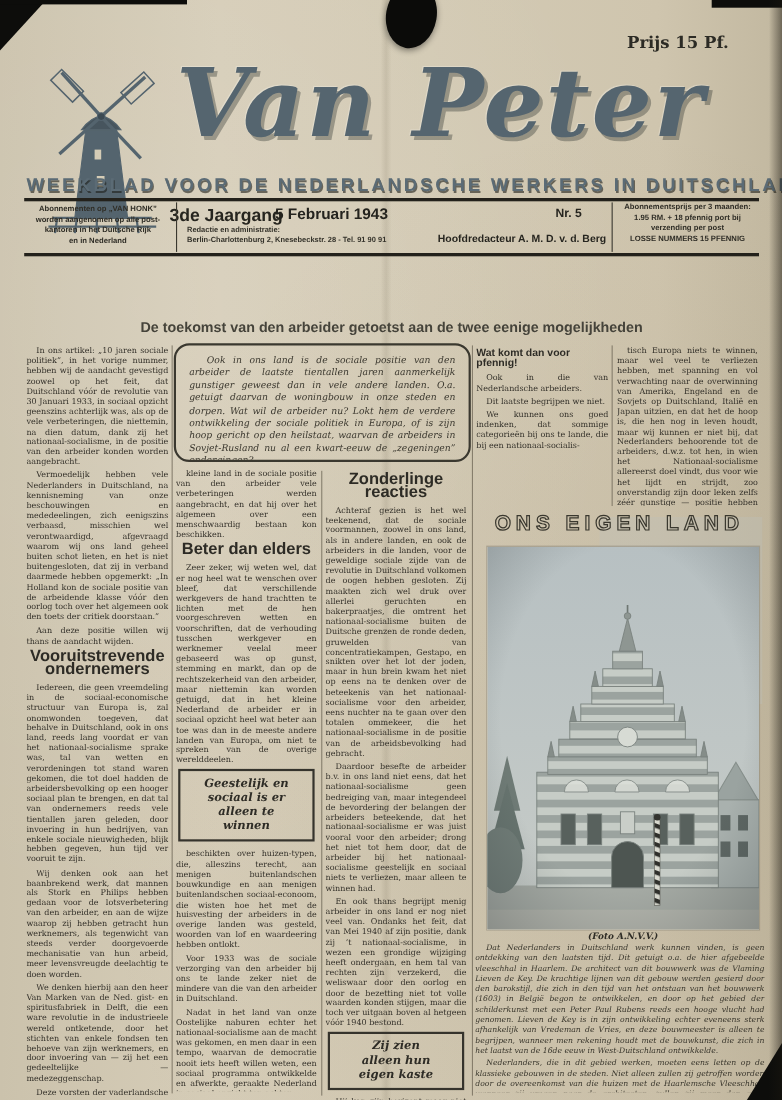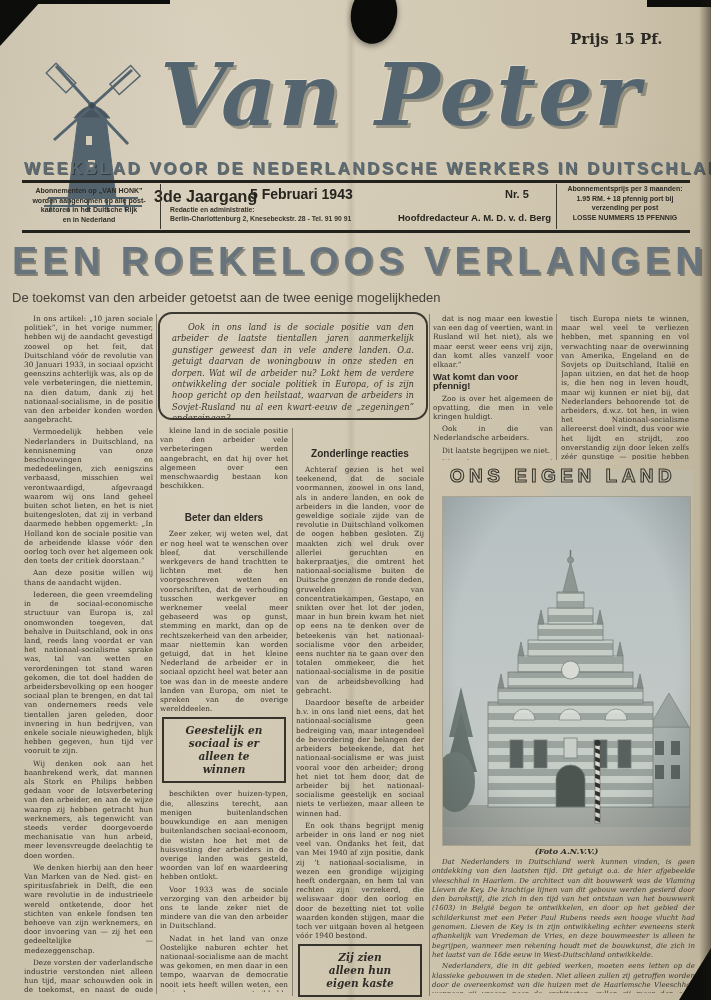--- a/index.html
+++ b/index.html
@@ -44,28 +44,28 @@
          font-size:14px;color:#24231e;}
   .nr{position:absolute;left:505px;top:188px;font-weight:bold;font-size:11px;color:#26251f;}
   .redactie{position:absolute;left:170px;top:206px;width:230px;font-size:6.8px;line-height:8.6px;
          color:#35332b;text-align:left;white-space:pre-line;font-weight:bold;}
   .editor{position:absolute;left:398px;top:212px;width:160px;font-weight:bold;font-size:9.5px;
          color:#26251f;}
 
   .headline{position:absolute;left:12px;top:240px;width:688px;text-align:center;font-weight:bold;
          font-size:38px;letter-spacing:5px;color:#68747d;white-space:nowrap;
          text-shadow:2px 2px 0 rgba(42,44,40,.45);}
-  .subheadline{position:absolute;left:12px;top:290px;width:688px;text-align:left;
-         font-weight:normal;font-size:13px;color:#45433a;}
+  .subheadline{position:absolute;left:12px;top:290px;width:688px;text-align:center;
+         font-weight:bold;font-size:13px;color:#45433a;}
 
   .col{position:absolute;font-family:"DejaVu Serif",serif;font-size:7.3px;line-height:9.2px;
        text-align:justify;color:#34312a;overflow:hidden;}
   .col p{margin:0 0 3px;text-indent:9px;}
-  .col-head{font-family:"Liberation Sans",sans-serif;font-weight:bold;font-size:10px;
-       line-height:12px;text-align:center;margin:22px 0 5px;color:#2d2b25;}
+  .col-head{font-family:"Liberation Sans",sans-serif;font-weight:bold;font-size:15px;
+       line-height:12px;text-align:center;margin:4px 0 5px;color:#2d2b25;}
   .col-head-sm{font-family:"Liberation Sans",sans-serif;font-weight:bold;font-size:9.5px;
        margin:3px 0 3px;color:#2d2b25;text-align:left;}
   .pull-box{border:2px solid #35332c;padding:5px 20px;margin:4px 2px 6px;
        font-family:"DejaVu Serif",serif;font-style:italic;font-weight:bold;font-size:10.5px;
        line-height:13px;text-align:center;color:#2e2c26;}
   .lead-box{position:absolute;left:158px;top:312px;width:270px;height:108px;
        border:2px solid #3a382f;border-radius:14px;box-sizing:border-box;padding:8px 12px;
        font-family:"DejaVu Serif",serif;font-style:italic;font-size:8.4px;line-height:11.4px;
        text-align:justify;color:#3a372e;overflow:hidden;}
   .lead-box p{margin:0;text-indent:16px;}
@@ -136,38 +136,38 @@
 Berlin-Charlottenburg 2, Knesebeckstr. 28 - Tel. 91 90 91</div>
   <div class="editor">Hoofdredacteur A. M. D. v. d. Berg</div>
   <div class="info-small" style="position:absolute;left:560px;top:184px;width:130px;">Abonnementsprijs per 3 maanden:
 1.95 RM. + 18 pfennig port bij
 verzending per post
 LOSSE NUMMERS 15 PFENNIG</div>
   <div class="vrule" style="left:160px;top:184px;height:45px;background:#3a382f;"></div>
   <div class="vrule" style="left:556px;top:184px;height:45px;background:#3a382f;"></div>
   <div class="rule" style="left:22px;top:230px;width:668px;height:3px;"></div>
 
-  <div class="headline">EEN ROEKELOOS VERLANGEN</div>
   <div class="subheadline">De toekomst van den arbeider getoetst aan de twee eenige mogelijkheden</div>
 
   <div class="lead-box">
     <p>Ook in ons land is de sociale positie van den arbeider de laatste tientallen jaren aanmerkelijk gunstiger geweest dan in vele andere landen. O.a. getuigt daarvan de woningbouw in onze steden en dorpen. Wat wil de arbeider nu? Lokt hem de verdere ontwikkeling der sociale politiek in Europa, of is zijn hoop gericht op den heilstaat, waarvan de arbeiders in Sovjet-Rusland nu al een kwart-eeuw de „zegeningen” ondergingen?</p>
   </div>
 
   <div class="vrule" style="left:156px;top:314px;height:680px;"></div>
   <div class="vrule" style="left:292px;top:428px;height:568px;"></div>
   <div class="vrule" style="left:429px;top:314px;height:682px;"></div>
   <div class="vrule" style="left:556px;top:314px;height:146px;"></div>
 
   <div class="col" style="left:24px;top:314px;width:129px;height:682px;">
     <div>
         <p>In ons artikel: „10 jaren sociale politiek”, in het vorige nummer, hebben wij de aandacht gevestigd zoowel op het feit, dat Duitschland vóór de revolutie van 30 Januari 1933, in sociaal opzicht geenszins achterlijk was, als op de vele verbeteringen, die niettemin, na dien datum, dank zij het nationaal-socialisme, in de positie van den arbeider konden worden aangebracht.</p>
         <p>Vermoedelijk hebben vele Nederlanders in Duitschland, na kennisneming van onze beschouwingen en mededeelingen, zich eenigszins verbaasd, misschien wel verontwaardigd, afgevraagd waarom wij ons land geheel buiten schot lieten, en het is niet buitengesloten, dat zij in verband daarmede hebben opgemerkt: „In Holland kon de sociale positie van de arbeidende klasse vóór den oorlog toch over het algemeen ook den toets der critiek doorstaan.”</p>
         <p>Aan deze positie willen wij thans de aandacht wijden.</p>
       </div>
+    <div class="col-head">Vooruitstrevende ondernemers</div>
     <div>
         <p>Iedereen, die geen vreemdeling in de sociaal-economische structuur van Europa is, zal onomwonden toegeven, dat behalve in Duitschland, ook in ons land, reeds lang voordat er van het nationaal-socialisme sprake was, tal van wetten en verordeningen tot stand waren gekomen, die tot doel hadden de arbeidersbevolking op een hooger sociaal plan te brengen, en dat tal van ondernemers reeds vele tientallen jaren geleden, door invoering in hun bedrijven, van enkele sociale nieuwigheden, blijk hebben gegeven, hun tijd ver vooruit te zijn.</p>
         <p>Wij denken ook aan het baanbrekend werk, dat mannen als Stork en Philips hebben gedaan voor de lotsverbetering van den arbeider, en aan de wijze waarop zij hebben getracht hun werknemers, als tegenwicht van steeds verder doorgevoerde mechanisatie van hun arbeid, meer levensvreugde deelachtig te doen worden.</p>
         <p>We denken hierbij aan den heer Van Marken van de Ned. gist- en spiritusfabriek in Delft, die een ware revolutie in de industrieele wereld ontketende, door het stichten van enkele fondsen ten behoeve van zijn werknemers, en door invoering van — zij het een gedeeltelijke — medezeggenschap.</p>
         <p>Deze vorsten der vaderlandsche industrie verstonden niet alleen hun tijd, maar schouwden ook in de toekomst, en naast de oude democratie, die haar eischen stelde door middel van propaganda, loonconflicten en stakingen, is het stellig aan hun lichtend voorbeeld te danken, dat er in den loop der jaren in ons</p>
       </div>
   </div>
 
   <div class="col" style="left:160px;top:426px;width:128px;height:566px;">
     <div>
@@ -192,26 +192,22 @@
         <p>Daardoor besefte de arbeider b.v. in ons land niet eens, dat het nationaal-socialisme geen bedreiging van, maar integendeel de bevordering der belangen der arbeiders beteekende, dat het nationaal-socialisme er was juist vooral voor den arbeider; drong het niet tot hem door, dat de arbeider bij het nationaal-socialisme geestelijk en sociaal niets te verliezen, maar alleen te winnen had.</p>
         <p>En ook thans begrijpt menig arbeider in ons land er nog niet veel van. Ondanks het feit, dat van Mei 1940 af zijn positie, dank zij ’t nationaal-socialisme, in wezen een grondige wijziging heeft ondergaan, en hem tal van rechten zijn verzekerd, die weliswaar door den oorlog en door de bezetting niet tot volle waarden konden stijgen, maar die toch ver uitgaan boven al hetgeen vóór 1940 bestond.</p>
       </div>
     <div class="pull-box">Zij zien alleen hun eigen kaste</div>
     <div>
         <p>Hij kan zijn horizont maar niet verruimen, mokt over het verleden, dat misschien schijnbaar beter (althans van eten en drinken) was, maar inderdaad niet, en hij maakt zich allerlei illusies over de toekomst, zooals de radio-meneeren van over zee die plegen voor te spiegelen. „Als eerst Duitschland dezen oorlog maar eens verloren heeft (en</p>
       </div>
   </div>
 
   <div class="col" style="left:433px;top:314px;width:120px;height:146px;">
-    <div>
-        <p>dat is nog maar een kwestie van een dag of veertien, want in Rusland wil het niet), als we maar eerst weer eens vrij zijn, dan komt alles vanzelf voor elkaar.”</p>
-      </div>
     <div class="col-head-sm">Wat komt dan voor pfennig!</div>
     <div>
-        <p>Zoo is over het algemeen de opvatting, die men in vele kringen huldigt.</p>
         <p>Ook in die van Nederlandsche arbeiders.</p>
         <p>Dit laatste begrijpen we niet.</p>
         <p>We kunnen ons goed indenken, dat sommige categorieën bij ons te lande, die bij een nationaal-socialis-</p>
       </div>
   </div>
 
   <div class="col" style="left:561px;top:314px;width:128px;height:146px;">
     <div>
         <p>tisch Europa niets te winnen, maar wel veel te verliezen hebben, met spanning en vol verwachting naar de overwinning van Amerika, Engeland en de Sovjets op Duitschland, Italië en Japan uitzien, en dat het de hoop is, die hen nog in leven houdt, maar wij kunnen er niet bij, dat Nederlanders behoorende tot de arbeiders, d.w.z. tot hen, in wien het Nationaal-socialisme allereerst doel vindt, dus voor wie het lijdt en strijdt, zoo onverstandig zijn door leken zelfs zéér gunstige — positie hebben beschikt, zoo on-Neder-</p>
       </div>

